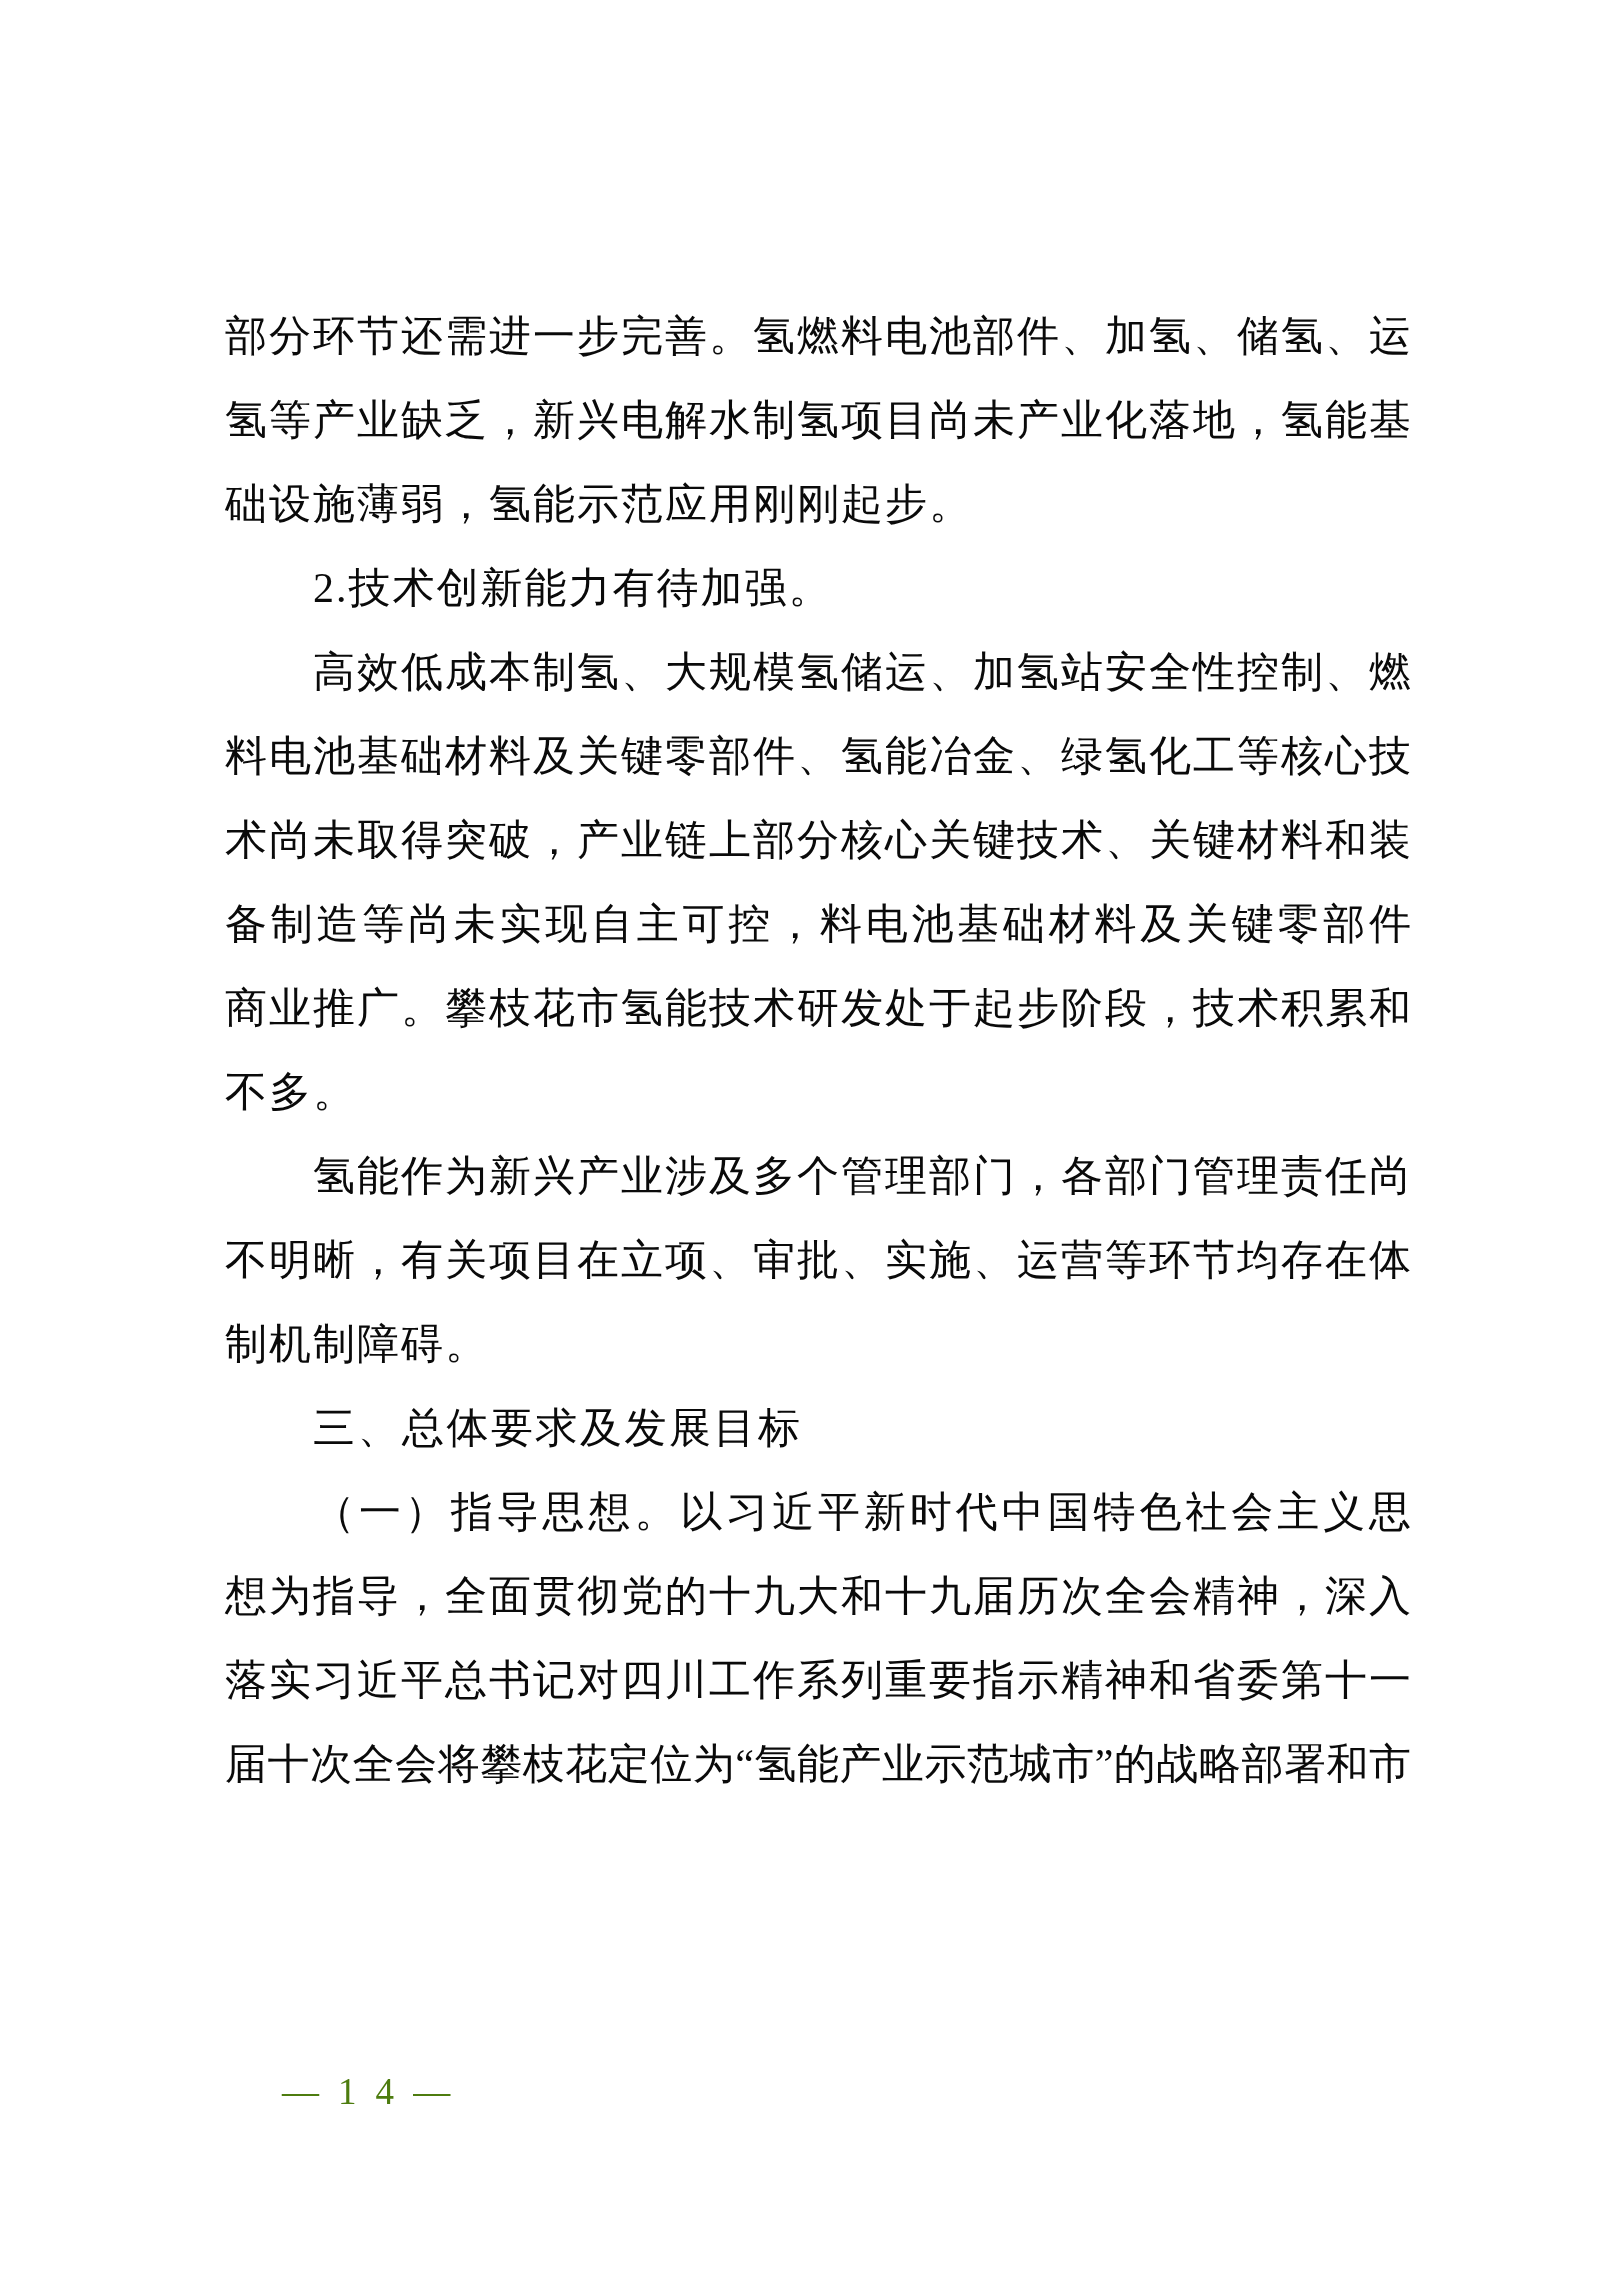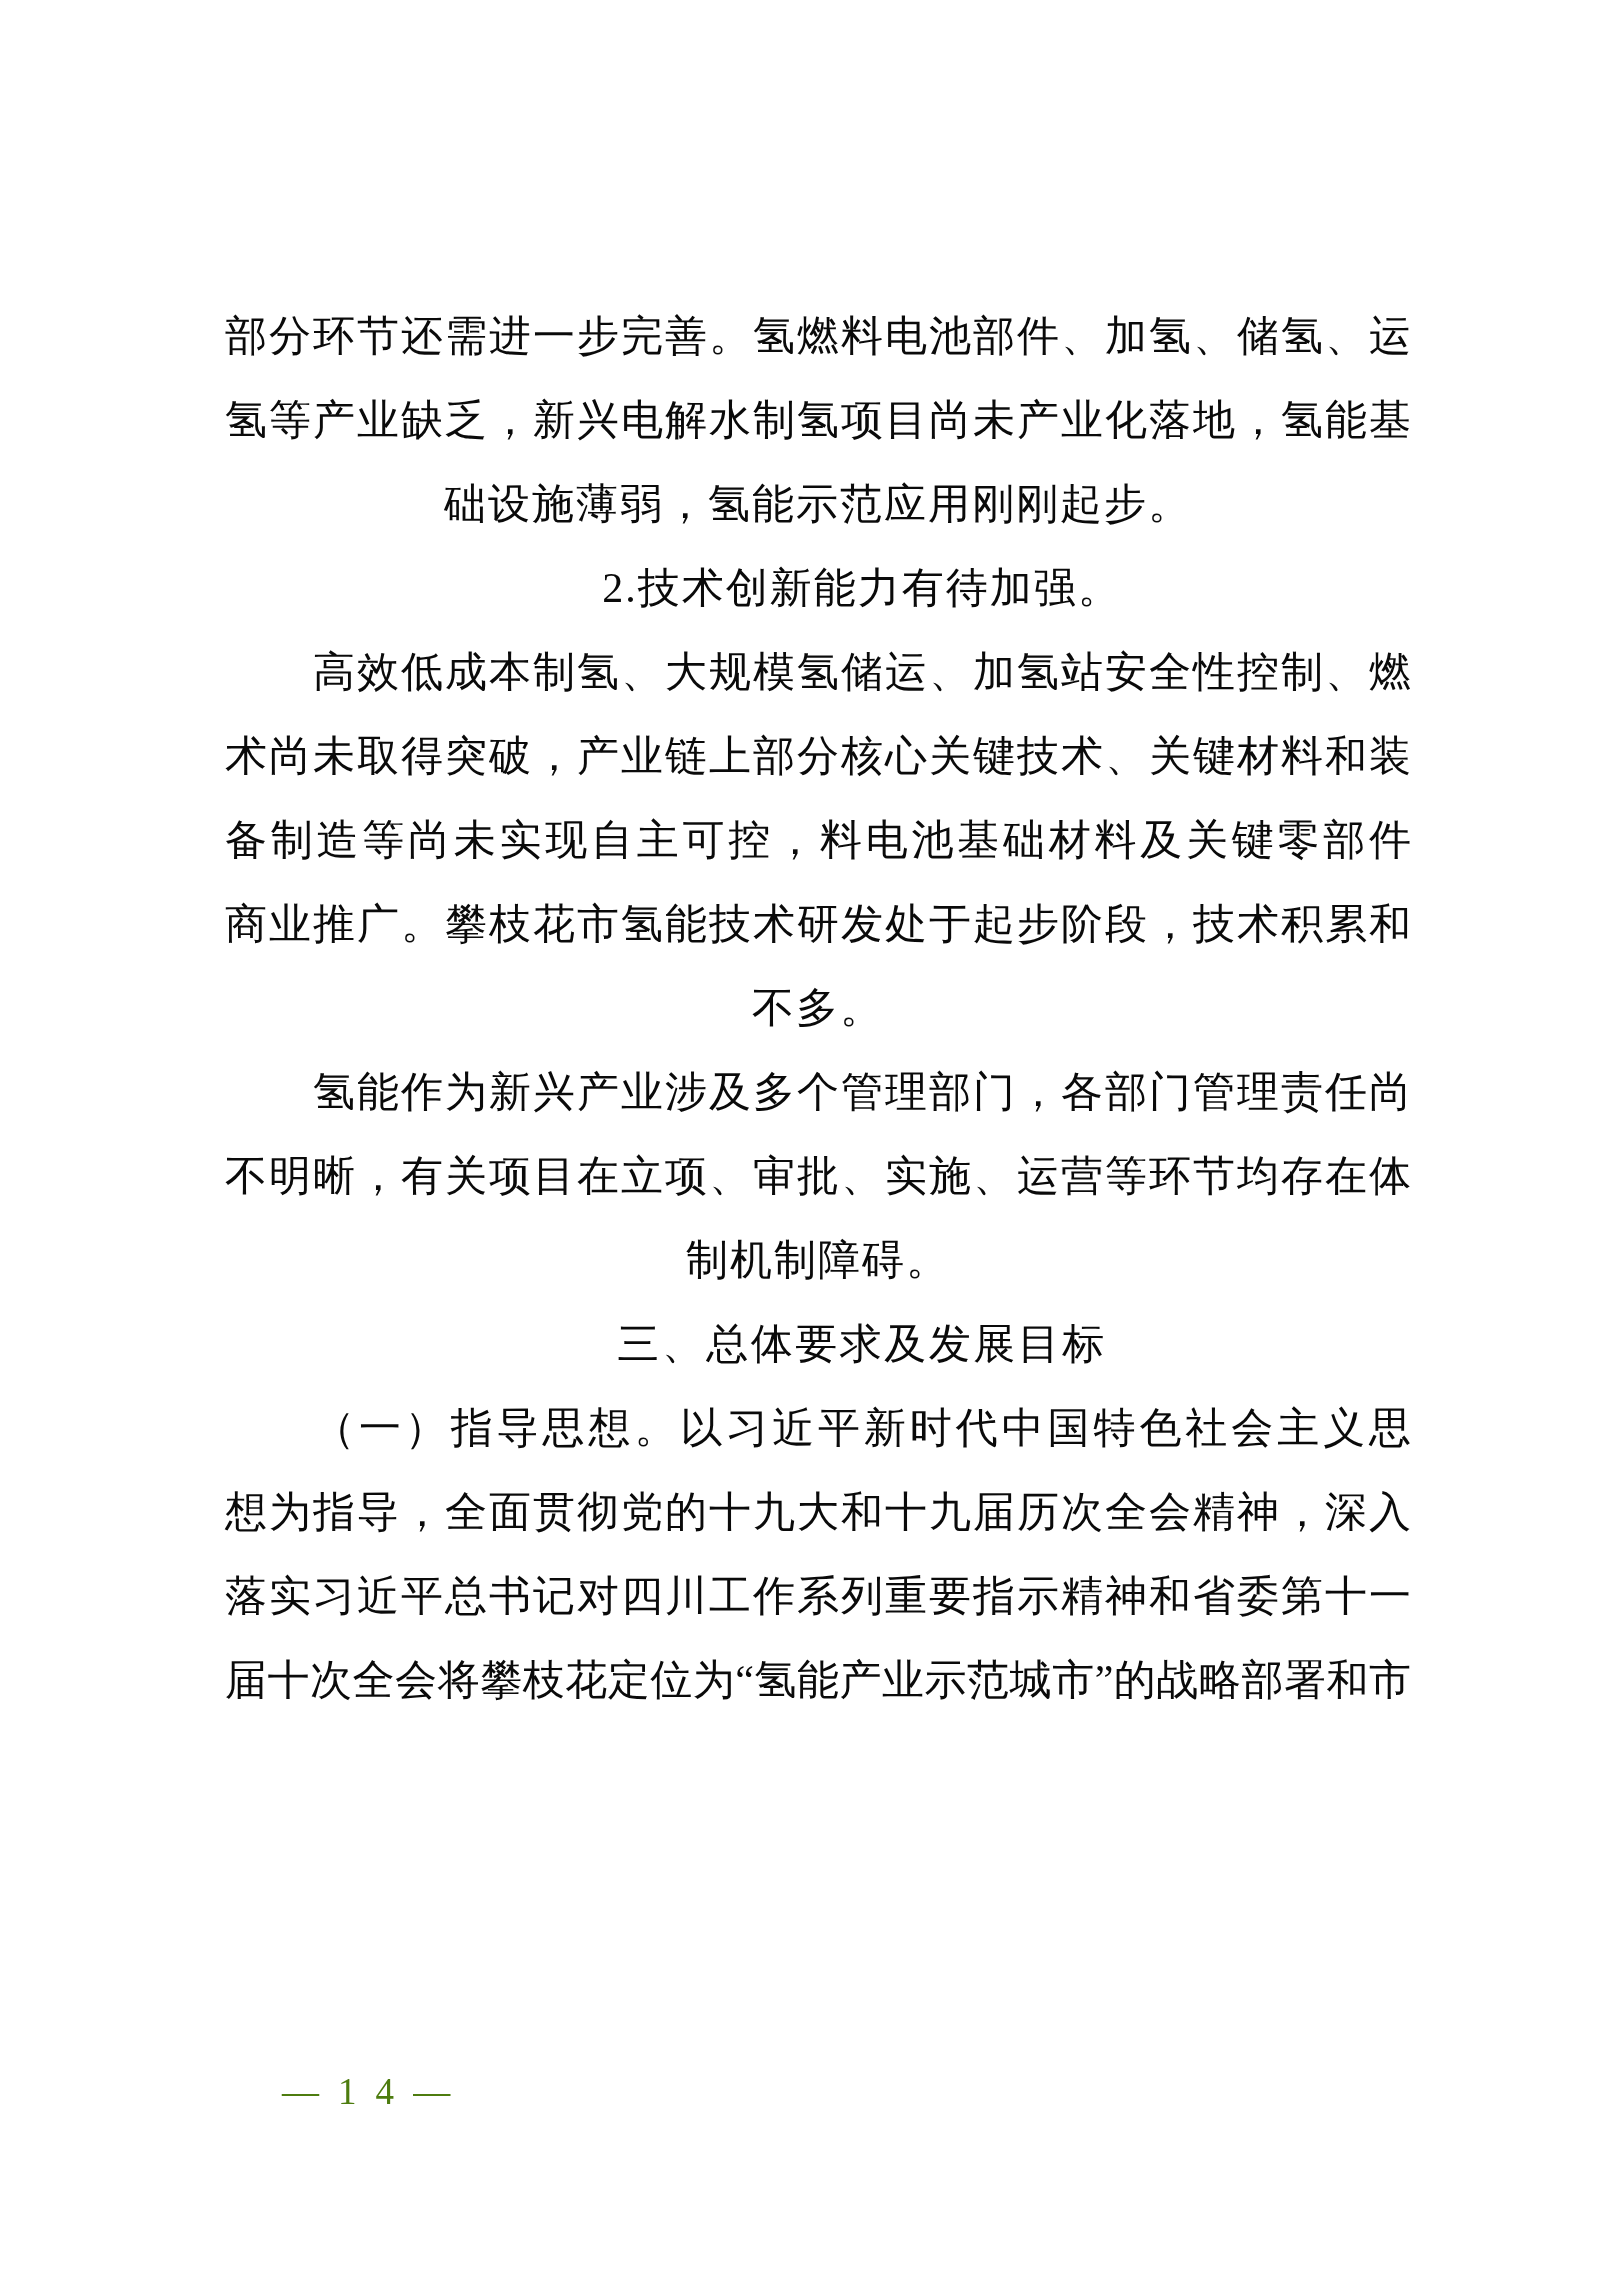--- a/index.html
+++ b/index.html
@@ -27,21 +27,21 @@
     left: 225px;
     top: 294px;
     width: 1186px;
   }
   .line {
     display: block;
     font-size: 42px;
     line-height: 84px;
     height: 84px;
     white-space: nowrap;
-    text-align: center;
+    text-align: left;
     letter-spacing: 2px;
   }
   .jst {
     text-align: justify;
     text-align-last: justify;
     letter-spacing: 0;
   }
   .ind {
     padding-left: 88px;
   }
@@ -65,20 +65,21 @@
 </head>
 <body>
 
 <div class="page">
   <div class="text-block">
     <div class="line jst">部分环节还需进一步完善。氢燃料电池部件、加氢、储氢、运</div>
     <div class="line jst">氢等产业缺乏，新兴电解水制氢项目尚未产业化落地，氢能基</div>
     <div class="line">础设施薄弱，氢能示范应用刚刚起步。</div>
     <div class="line ind">2.技术创新能力有待加强。</div>
     <div class="line ind jst">高效低成本制氢、大规模氢储运、加氢站安全性控制、燃</div>
+    <div class="line jst">料电池基础材料及关键零部件、氢能冶金、绿氢化工等核心技</div>
     <div class="line jst">术尚未取得突破，产业链上部分核心关键技术、关键材料和装</div>
     <div class="line jst">备制造等尚未实现自主可控，料电池基础材料及关键零部件</div>
     <div class="line jst">商业推广。攀枝花市氢能技术研发处于起步阶段，技术积累和</div>
     <div class="line">不多。</div>
     <div class="line ind jst">氢能作为新兴产业涉及多个管理部门，各部门管理责任尚</div>
     <div class="line jst">不明晰，有关项目在立项、审批、实施、运营等环节均存在体</div>
     <div class="line">制机制障碍。</div>
     <div class="line ind heading">三、总体要求及发展目标</div>
     <div class="line ind jst">（一）指导思想。以习近平新时代中国特色社会主义思</div>
     <div class="line jst">想为指导，全面贯彻党的十九大和十九届历次全会精神，深入</div>

